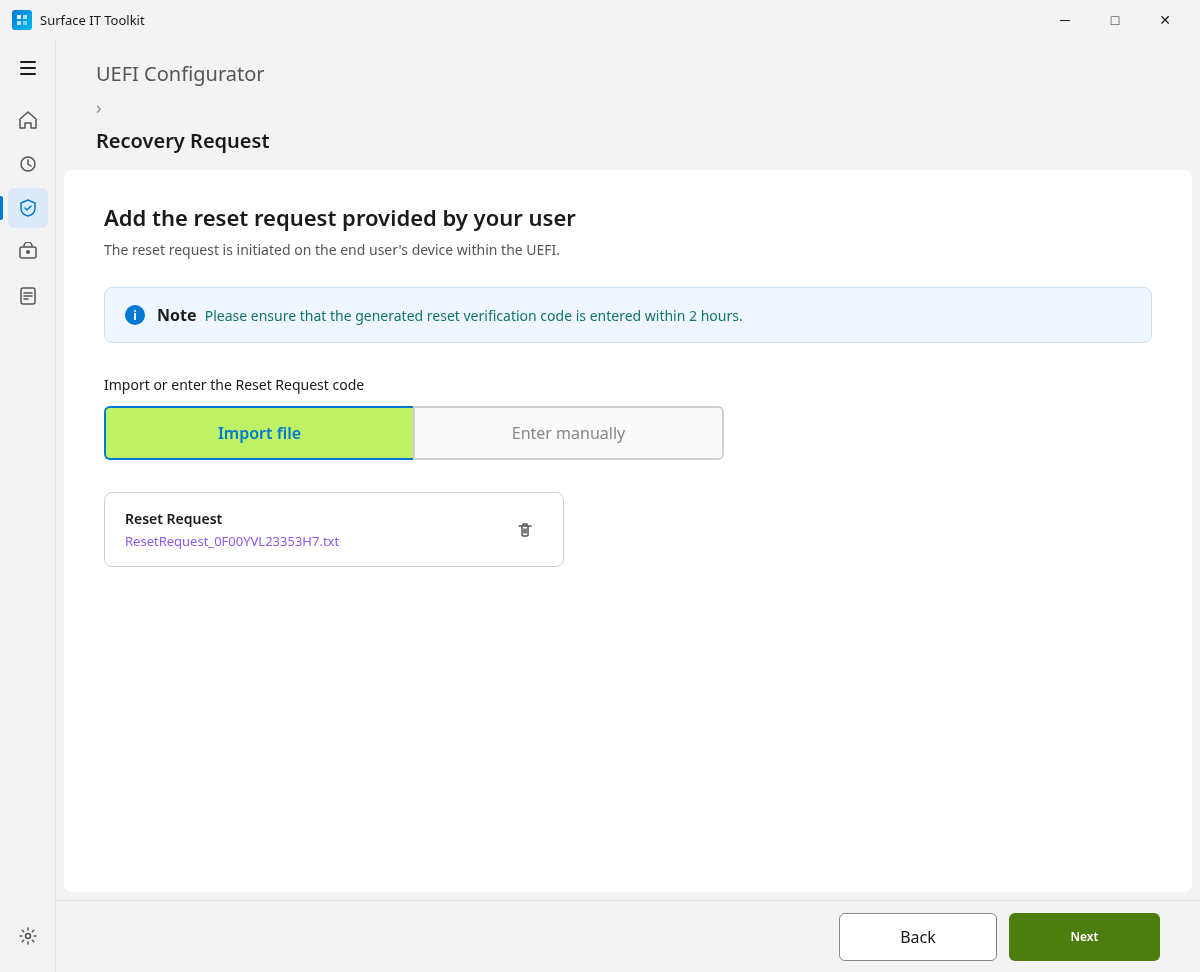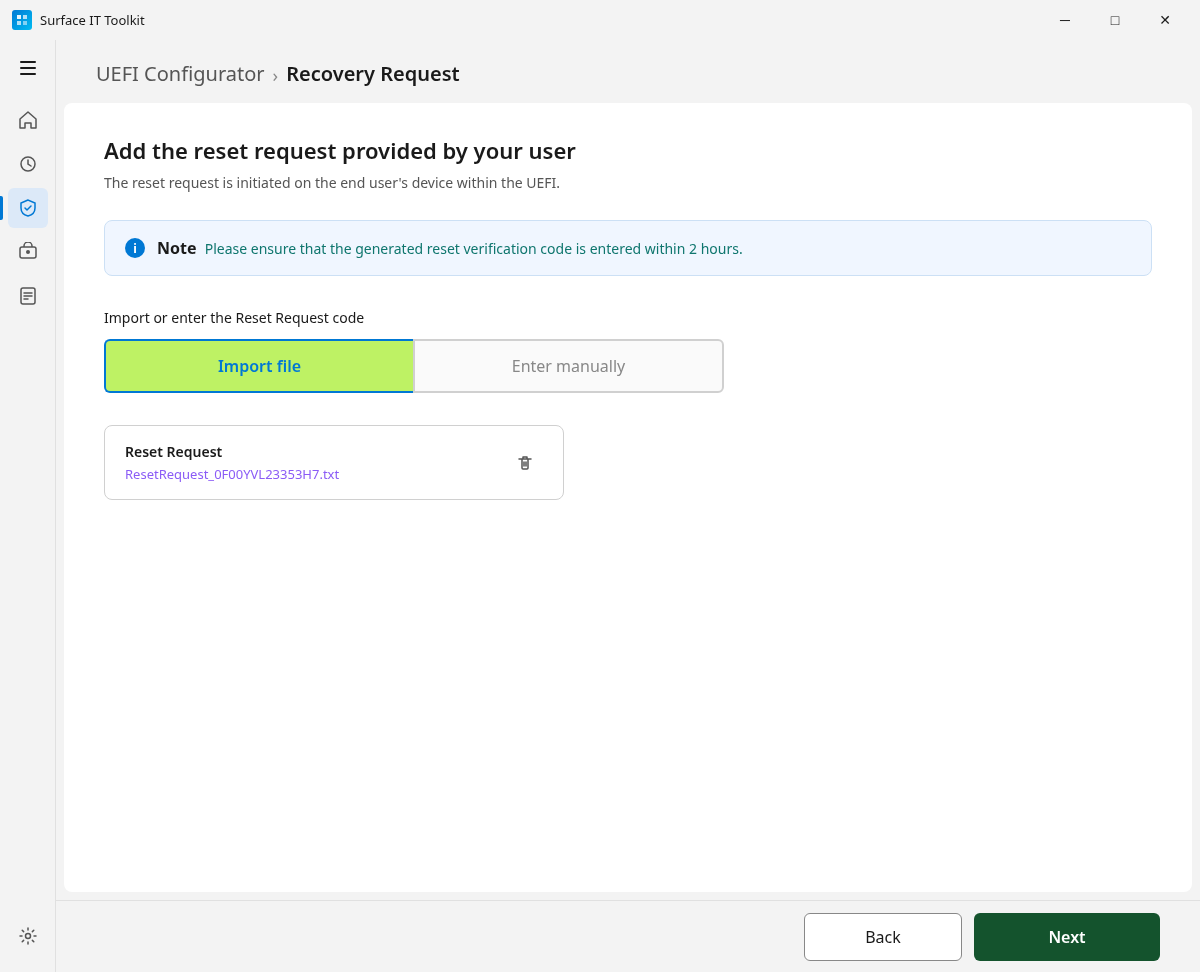--- a/index.html
+++ b/index.html
@@ -147,24 +147,25 @@
       flex: 1;
       display: flex;
       flex-direction: column;
       overflow: hidden;
     }
 
     
     .breadcrumb-bar {
       padding: 20px 40px 16px;
       display: flex;
-      align-items: flex-end;
+      align-items: flex-start;
       gap: 8px;
       background: #f3f3f3;
       flex-shrink: 0;
+      flex-direction: column;
     }
     .breadcrumb-parent {
       font-size: 20px;
       color: #555;
       font-weight: 400;
     }
     .breadcrumb-separator {
       font-size: 18px;
       color: #888;
     }
@@ -327,27 +328,27 @@
       height: 48px;
       border: 1.5px solid #888;
       background: white;
       border-radius: 6px;
       font-size: 16px;
       cursor: pointer;
       font-family: inherit;
       color: #1a1a1a;
     }
     .btn-next {
-      width: 186px;
+      width: 151px;
       height: 48px;
       border: none;
-      background: #14532d;
+      background: #4d7c0f;
       color: white;
       border-radius: 6px;
-      font-size: 16px;
+      font-size: 12px;
       font-weight: 600;
       cursor: pointer;
       font-family: inherit;
     }
 
     
     svg { display: block; }
   </style>
 </head>
 <body>

